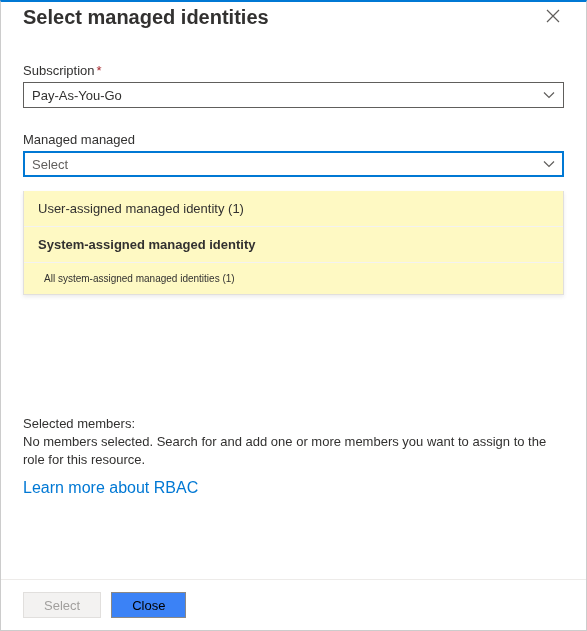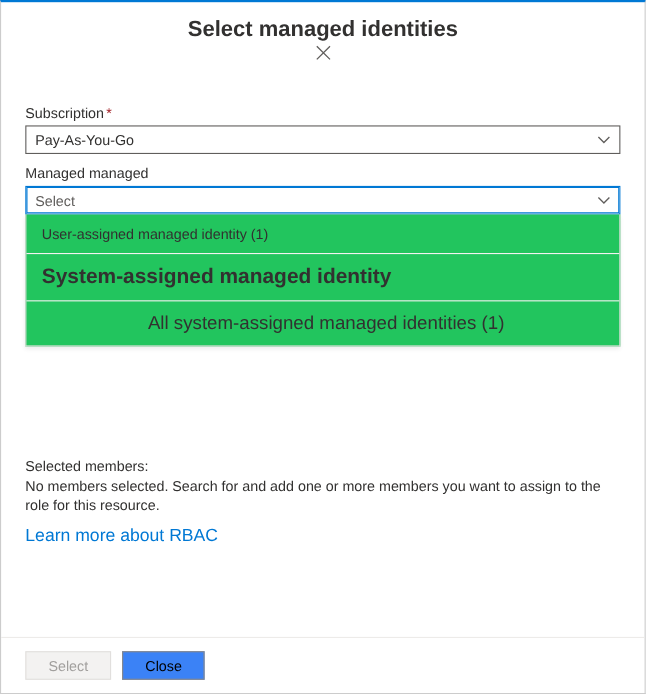--- a/index.html
+++ b/index.html
@@ -15,22 +15,21 @@
       border: 1px solid #ccc;
       border-top: 2px solid #0078d4;
       position: relative;
       font-size: 13px;
       color: #323130;
     }
     .header {
       display: flex;
       justify-content: space-between;
       align-items: center;
-      padding: 14px 22px 0 22px;
-      flex-direction: column;
+      padding: 4px 22px 0 22px;
     }
     .title {
       font-size: 20px;
       font-weight: 600;
       color: #323130;
     }
     .close-x {
       font-size: 16px;
       color: #605e5c;
       cursor: pointer;
@@ -53,60 +52,59 @@
       width: 100%;
       height: 26px;
       border: 1px solid #605e5c;
       background: #fff;
       display: flex;
       align-items: center;
       justify-content: space-between;
       padding: 0 8px;
       font-size: 13px;
       cursor: pointer;
-      margin-bottom: 10px;
+      margin-bottom: 24px;
     }
     .select-box.focused {
       border: 1px solid #0078d4;
       box-shadow: inset 0 0 0 1px #0078d4;
     }
     .select-box .value {
       color: #323130;
     }
     .select-box.placeholder .value {
       color: #605e5c;
     }
     .chevron {
       width: 12px;
       height: 8px;
     }
     .dropdown {
       border: 1px solid #e1dfdd;
       border-top: none;
       box-shadow: 0 2px 4px rgba(0,0,0,0.08);
-      background: #22c55e;
+      background: #fef9c3;
       margin-top: -10px;
     }
     .dropdown-item {
       padding: 10px 14px;
       font-size: 13px;
       cursor: pointer;
       border-bottom: 1px solid #f3f2f1;
     }
     .dropdown-header {
       padding: 10px 14px;
-      font-size: 19px;
+      font-size: 13px;
       font-weight: 600;
       border-bottom: 1px solid #f3f2f1;
     }
     .dropdown-subitem {
       padding: 10px 14px 10px 20px;
-      font-size: 17px;
+      font-size: 10px;
       cursor: pointer;
-      text-align: center;
     }
     .selected-section {
       position: absolute;
       left: 22px;
       right: 20px;
       top: 414px;
     }
     .selected-label {
       font-size: 13px;
       margin-bottom: 2px;

